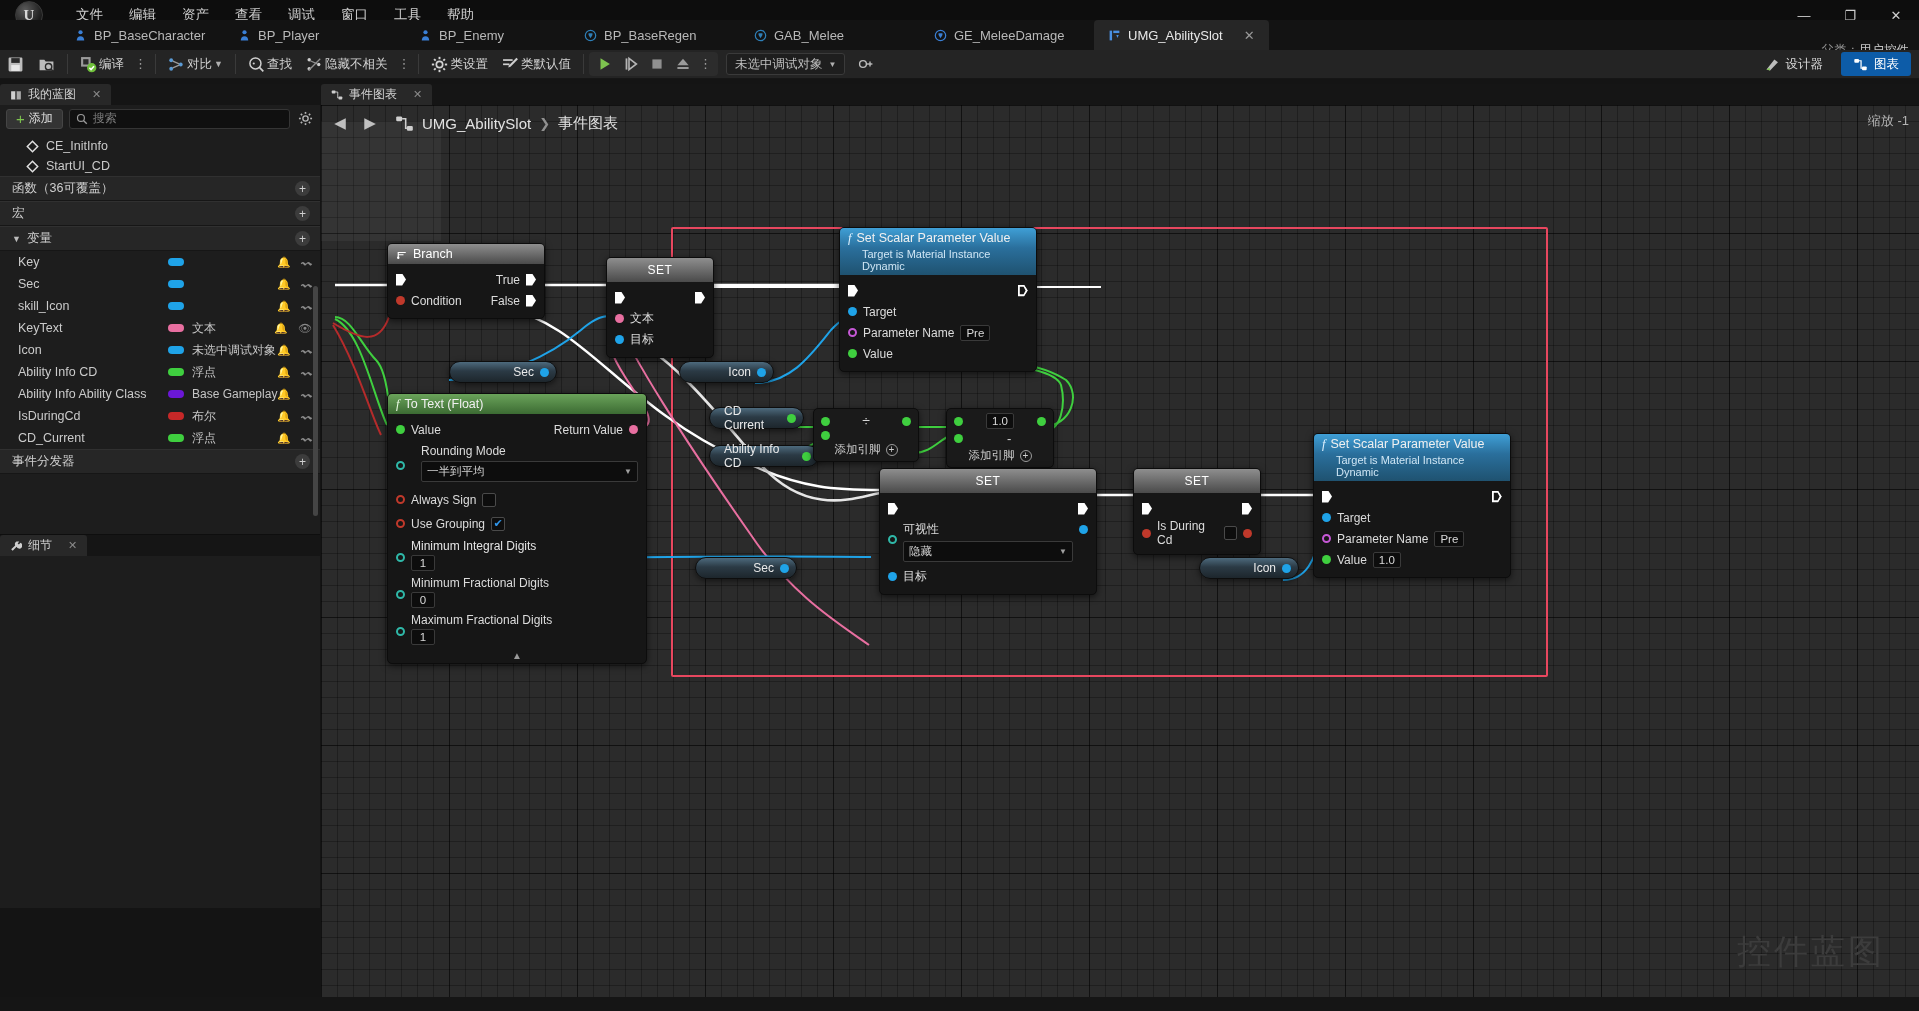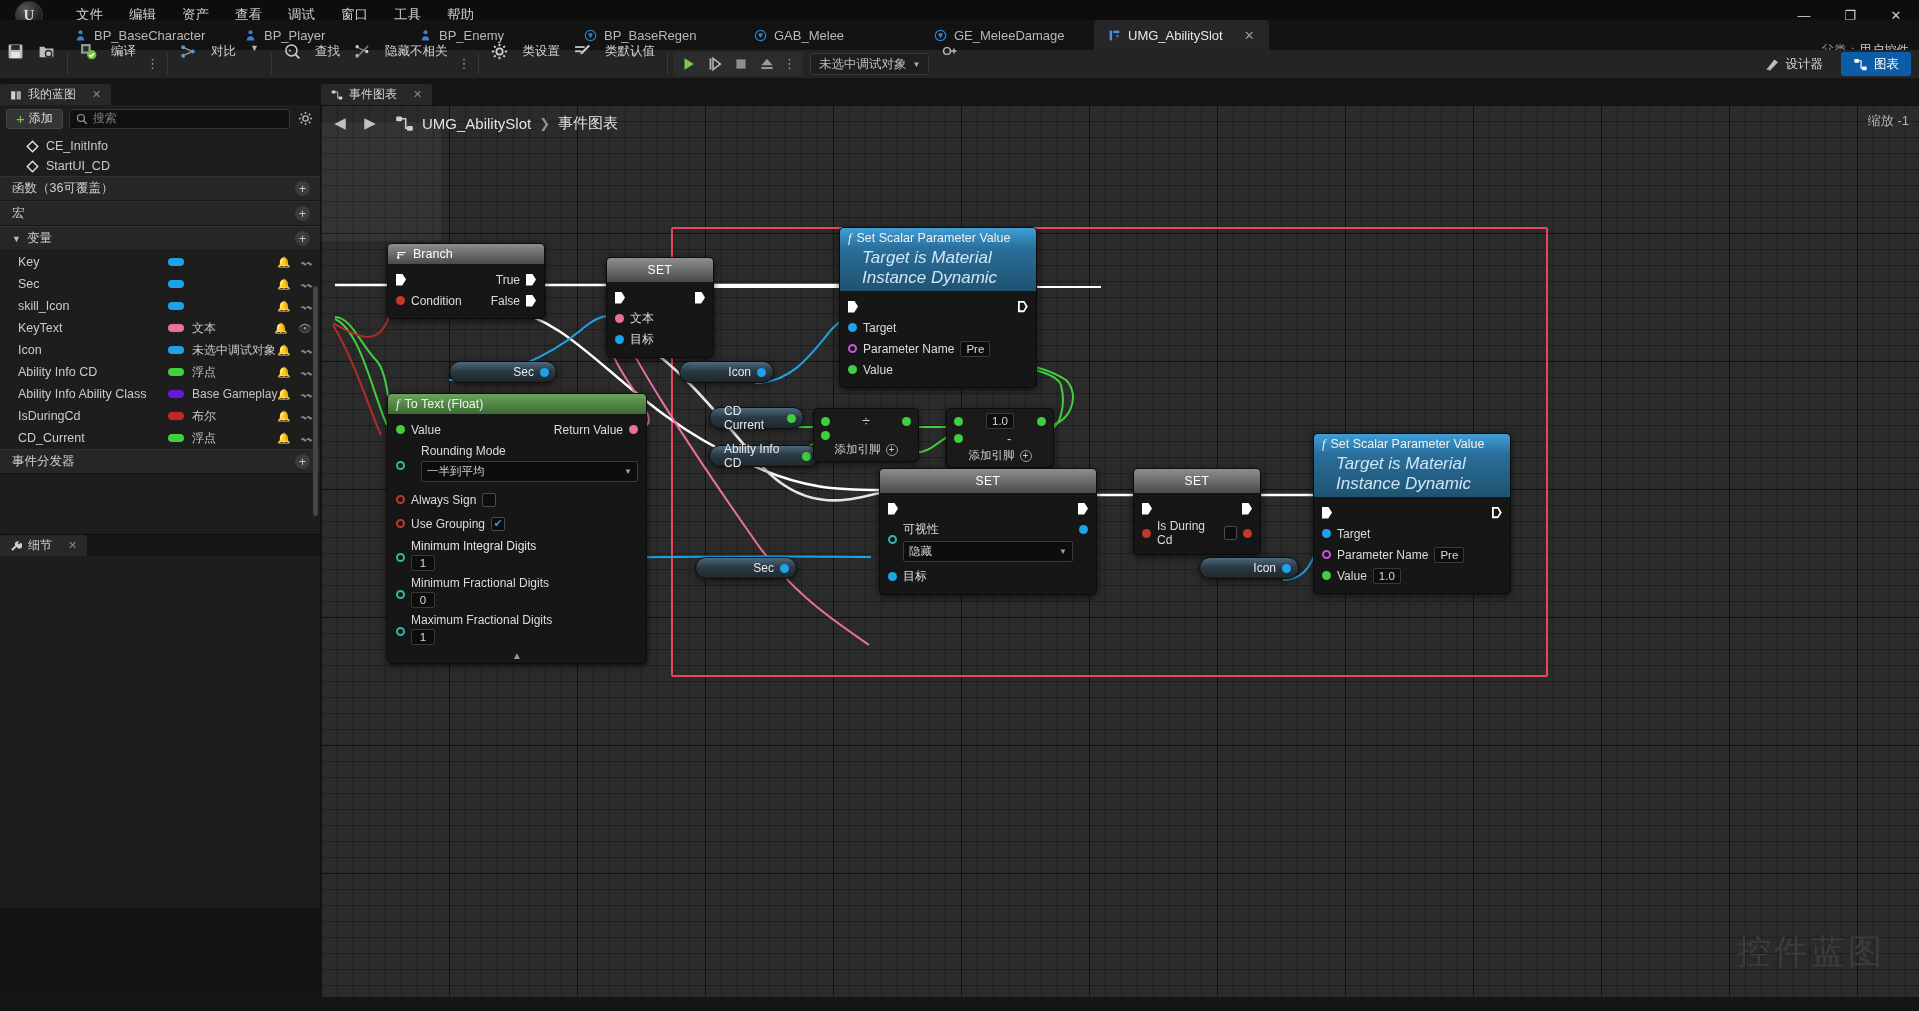--- a/index.html
+++ b/index.html
@@ -63,21 +63,21 @@
   .parentclass b { color: #c8c8c8; font-weight: normal; border-bottom: 1px dotted #6d6d6d; }
 
   
   .toolbar {
     position: absolute; top: 50px; left: 0; width: 1919px; height: 29px;
     background: #242424; display: flex; align-items: center;
     border-bottom: 1px solid #161616;
   }
   .tb-grp { display: flex; align-items: center; height: 29px; }
   .tb-btn {
-    display: flex; gap: 14px; height: 42px;
+    display: flex; align-items: center; gap: 2px; height: 42px;
     padding: 0 7px; font-size: 12.5px; color: #d2d2d2; border-radius: 3px;
   }
   .tb-sep { width: 1px; height: 20px; background: #3a3a3a; margin: 0 5px; }
   .tb-dots { color: #9a9a9a; font-size: 13px; padding: 0 3px; letter-spacing: 0; line-height: 0.8;}
   .playgrp {
     display: flex; align-items: center; background: #2c2c2c;
     border-radius: 4px; height: 24px; padding: 0 3px;
   }
   .playbtn { width: 26px; height: 22px; display:flex;align-items:center;justify-content:center; border-radius:3px;}
   .debugsel {
@@ -198,21 +198,21 @@
     background:#161616; box-shadow:0 2px 7px rgba(0,0,0,.6);
     border:1px solid #0c0c0c;
   }
   .node-hdr {
     display:flex;align-items:center;gap:5px;height:20px;padding:0 8px;
     border-radius:4px 4px 0 0;font-size:12.5px;color:#f0f0f0;
   }
   .node-hdr.grey { background:linear-gradient(to bottom,#8e8e8e,#4a4a4a); color:#fff;}
   .node-hdr.green { background:linear-gradient(to bottom,#6aa35a,#3c6b33); }
   .node-hdr.blue { background:linear-gradient(to bottom,#3f9fd6,#2a6f9c); }
-  .node-sub { font-size:17px;color:#cfe6f5;font-style:italic;padding:0 8px 3px 22px;
+  .node-sub { font-size:11px;color:#cfe6f5;padding:0 8px 3px 22px;
               background:linear-gradient(to bottom,#2a6f9c,#1f5270);}
   .node-body { padding:5px 0 7px 0; }
   .prow { display:flex;align-items:center;min-height:21px;padding:0 8px;gap:6px;font-size:12px;color:#dcdcdc;}
   .pin-exec {
     width:10px;height:12px;flex:none;
     clip-path:polygon(0 0,62% 0,100% 50%,62% 100%,0 100%);
     background:#fff;
   }
   .pin-exec.hollow { background:transparent; border:0;
     background-image:none;
@@ -298,21 +298,21 @@
   </div>
 
   <div class="tabbar">
     <div class="tab" style="left:60px;">
       <svg class="tico" viewBox="0 0 16 16">
           <circle cx="8" cy="4" r="2.6" fill="#3a7fd5"></circle>
           <path d="M3.4 14c0-3 2-5 4.6-5s4.6 2 4.6 5z" fill="#3a7fd5"></path>
         </svg>
       <span>BP_BaseCharacter</span>
     </div>
-    <div class="tab" style="left:230px;">
+    <div class="tab" style="left:224px;">
       <svg class="tico" viewBox="0 0 16 16">
           <circle cx="8" cy="4" r="2.6" fill="#3a7fd5"></circle>
           <path d="M3.4 14c0-3 2-5 4.6-5s4.6 2 4.6 5z" fill="#3a7fd5"></path>
         </svg>
       <span>BP_Player</span>
     </div>
     <div class="tab" style="left:405px;">
       <svg class="tico" viewBox="0 0 16 16">
           <circle cx="8" cy="4" r="2.6" fill="#3a7fd5"></circle>
           <path d="M3.4 14c0-3 2-5 4.6-5s4.6 2 4.6 5z" fill="#3a7fd5"></path>

